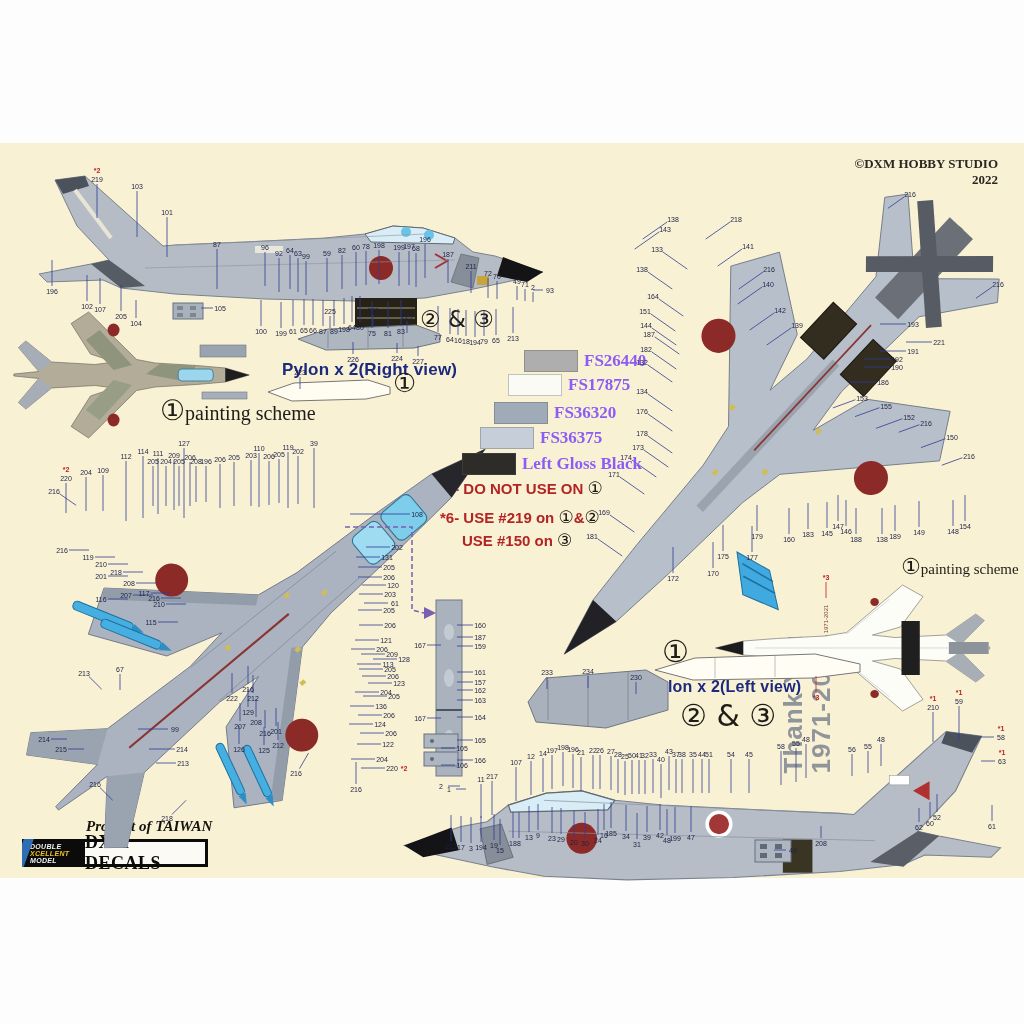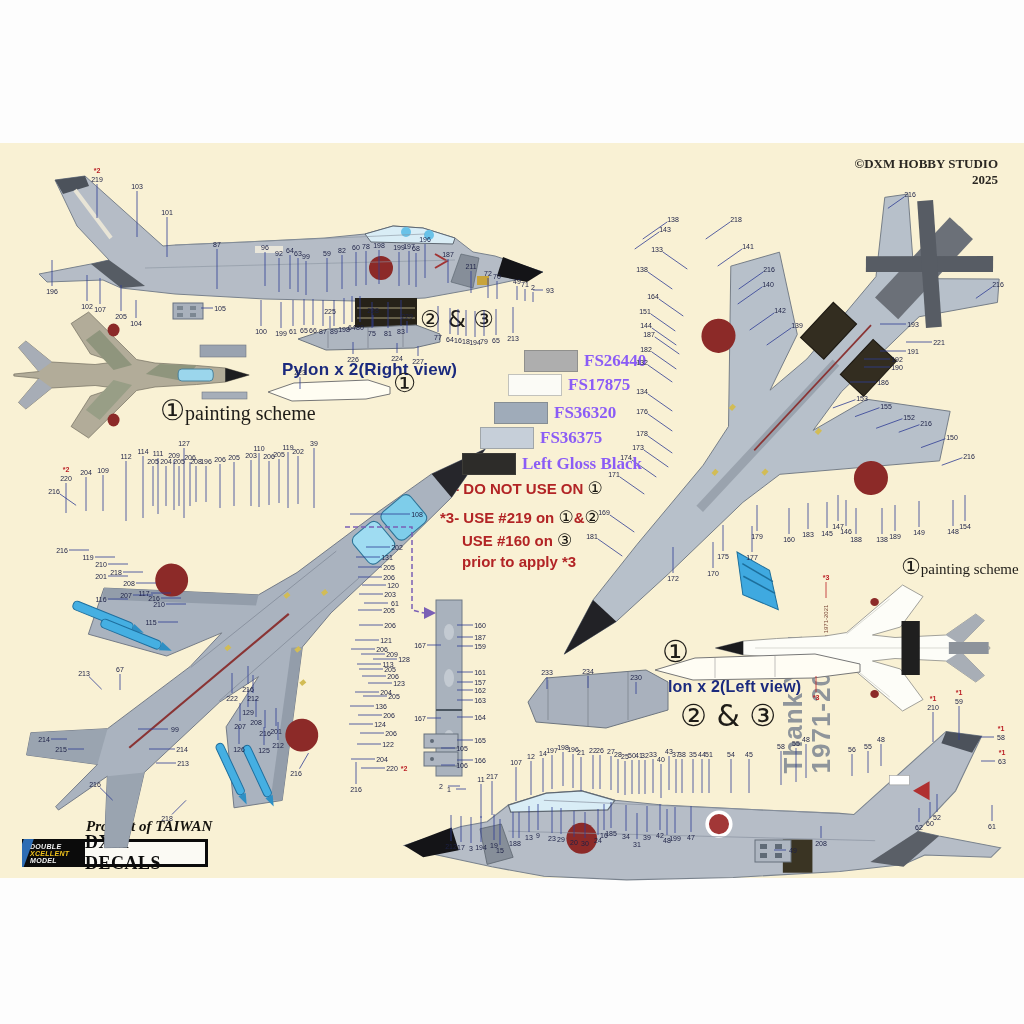--- a/index.html
+++ b/index.html
@@ -837,21 +837,21 @@
       <span class="co" style="left: 480px; top: 717px;">164</span>
       <span class="co" style="left: 480px; top: 740px;">165</span>
       <span class="co" style="left: 480px; top: 760px;">166</span>
       <span class="co" style="left: 420px; top: 645px;">167</span>
       <span class="co" style="left: 420px; top: 718px;">167</span>
       <span class="co" style="left: 547px; top: 672px;">233</span>
       <span class="co" style="left: 588px; top: 671px;">234</span>
       <span class="co" style="left: 636px; top: 677px;">230</span>
     </div>
 
-  <div class="abs" id="copyright">©DXM HOBBY STUDIO 2025</div>
+  <div class="abs" id="copyright">©DXM HOBBY STUDIO 2022</div>
   <div class="abs serif circ" id="mid23">② &amp; ③</div>
   <div class="abs navylbl" id="pylonR-lbl">Pylon x 2(Right view)</div>
   <div class="abs serif circ" id="circ1-pylonR">①</div>
   <div class="abs serif" id="scheme1-left">
     <span class="circ">①</span><span>painting scheme</span>
   </div>
   <div class="abs serif" id="scheme1-right">
     <span class="circ">①</span><span>painting scheme</span>
   </div>
   <div class="abs serif circ" id="circ1-pylonL">①</div>
@@ -860,23 +860,22 @@
   <div class="abs" id="thanks">
     <div>Thank You</div>
     <div>1971-2021</div>
   </div>
   <div class="abs" id="spine-thanks">Thank You 1971-2021</div>
 
   <div id="chips"></div>
 
   <div class="abs" id="notes">
       <div class="line"><span>*1- DO NOT USE ON </span><span class="blk">①</span></div>
-      <div class="line gap"><span>*3- USE #219 on </span><span class="blk">①</span><span>&amp;</span><span class="blk">②</span></div>
-      <div class="line ind"><span>USE #160 on </span><span class="blk">③</span></div>
-      <div class="line ind"><span>prior to apply *3</span></div>
+      <div class="line gap"><span>*6- USE #219 on </span><span class="blk">①</span><span>&amp;</span><span class="blk">②</span></div>
+      <div class="line ind"><span>USE #150 on </span><span class="blk">③</span></div>
     </div>
 
   <div class="abs" id="product">Product of TAIWAN</div>
   <div class="abs" id="logobox">
     <div id="badge">
       <div class="slash"></div>
       <div class="b">DOUBLE</div>
       <div class="b y">XCELLENT</div>
       <div class="b">MODEL</div>
     </div>

